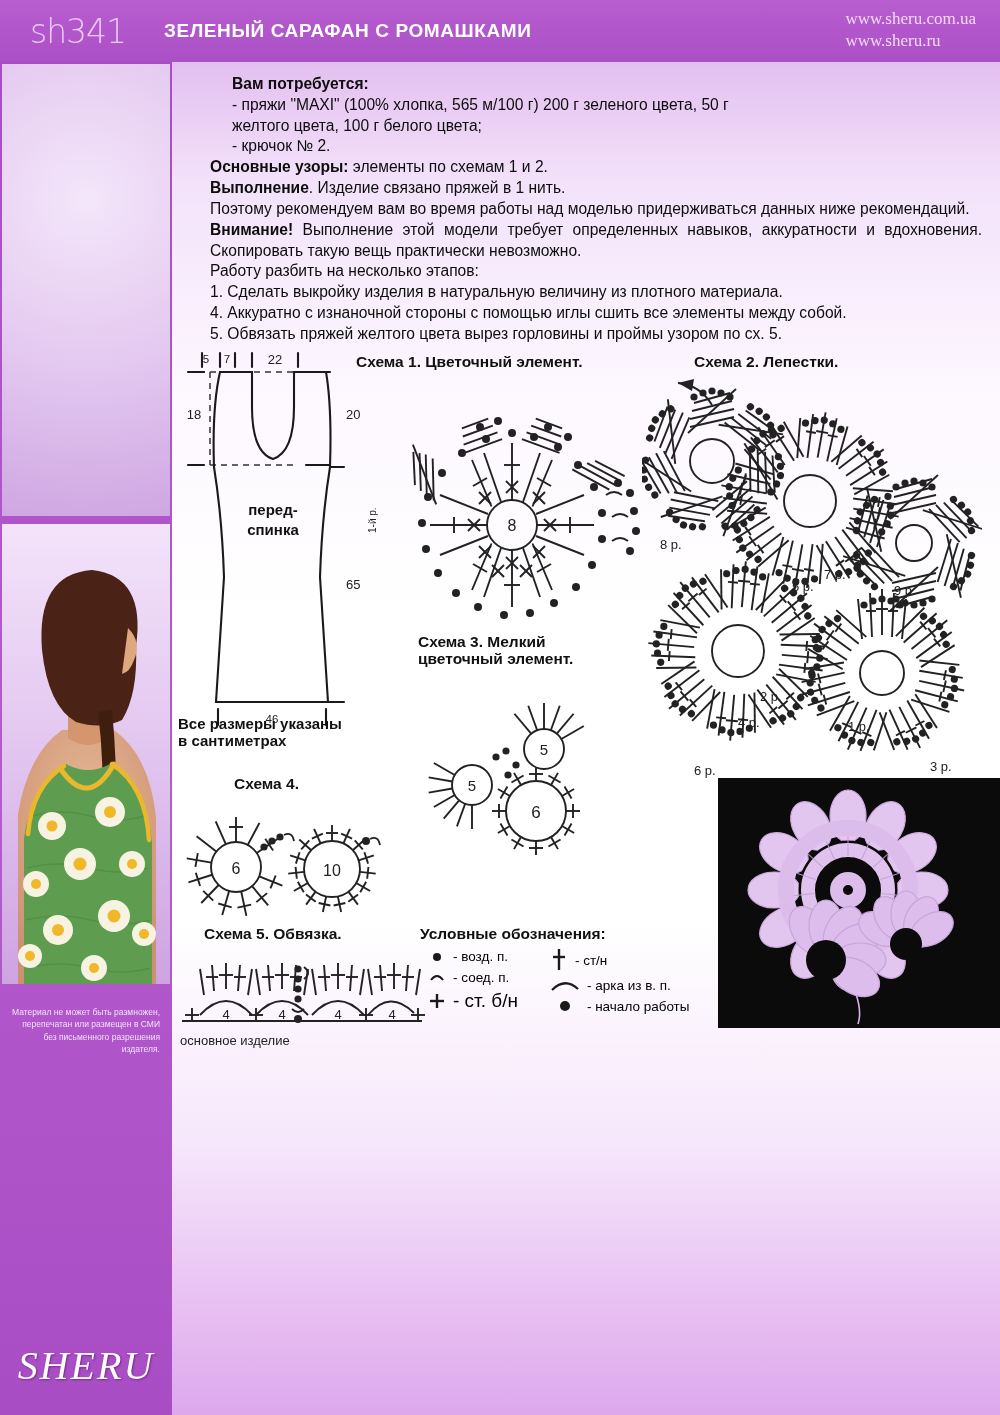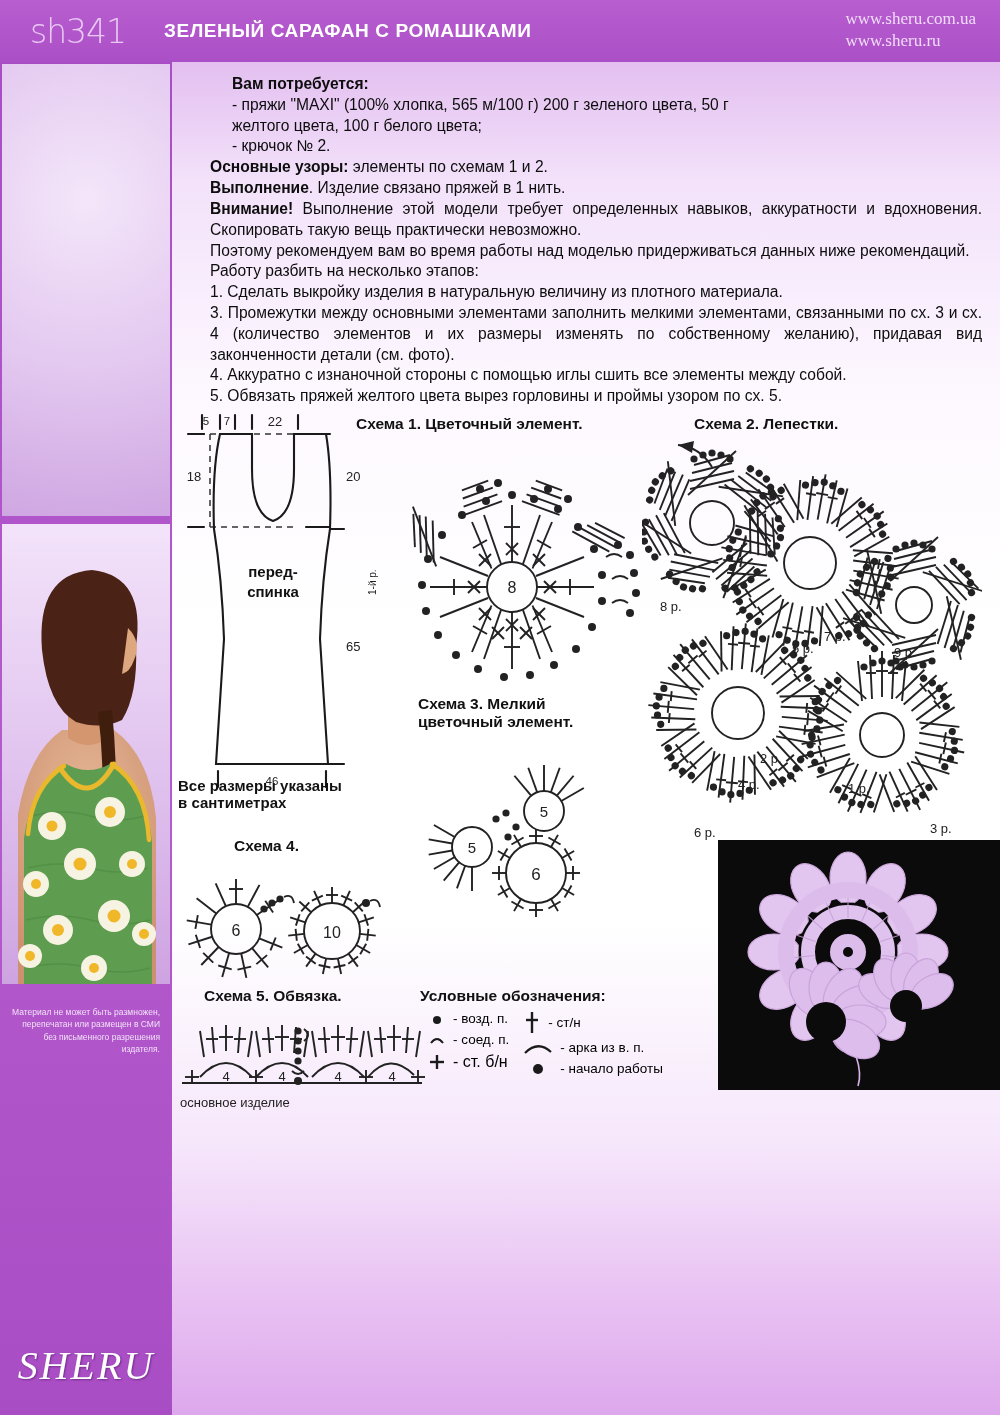--- a/index.html
+++ b/index.html
@@ -321,25 +321,24 @@
 
     <div class="maincol">
 
       <div class="textblock">
         <p class="tline ind"><b class="lbl">Вам потребуется:</b></p>
         <p class="tline ind">- пряжи "MAXI" (100% хлопка, 565 м/100 г) 200 г зеленого цвета, 50 г</p>
         <p class="tline ind">желтого цвета, 100 г белого цвета;</p>
         <p class="tline ind">- крючок № 2.</p>
         <p class="tline"><b class="lbl">Основные узоры:</b><span> элементы по схемам 1 и 2.</span></p>
         <p class="tline"><b class="lbl">Выполнение</b><span>. Изделие связано пряжей в 1 нить.</span></p>
+        <p class="tline">Поэтому рекомендуем вам во время работы над моделью придерживаться данных ниже рекомендаций.</p>
         <p class="tline just"><b class="lbl">Внимание!</b><span> Выполнение этой модели требует определенных навыков, аккуратности и вдохновения. Скопировать такую вещь практически невозможно.</span></p>
-        <p class="tline">Поэтому рекомендуем вам во время работы над моделью придерживаться данных ниже рекомендаций.</p>
         <p class="tline">Работу разбить на несколько этапов:</p>
         <p class="tline just">1. Сделать выкройку изделия в натуральную величину из плотного материала.</p>
-        <p class="tline just">3. Промежутки между основными элементами заполнить мелкими элементами, связанными по сх. 3 и сх. 4 (количество элементов и их размеры изменять по собственному желанию), придавая вид законченности детали (см. фото).</p>
         <p class="tline just">4. Аккуратно с изнаночной стороны с помощью иглы сшить все элементы между собой.</p>
         <p class="tline just">5. Обвязать пряжей желтого цвета вырез горловины и проймы узором по сх. 5.</p>
       </div>
 
       <div class="diagrams">
 
         <svg width="200" height="390" viewBox="0 0 200 390" style="position:absolute;left:8px;top:2px;">
 
           <g class="st" stroke-width="1.6">
             <line x1="22" y1="6" x2="22" y2="20"></line>
@@ -1190,41 +1189,41 @@
               <circle cx="120" cy="52" r="3.6"></circle>
             <circle cx="120" cy="72" r="4"></circle>
           </g>
           <path class="pat" stroke-width="1.8" d="M126 20 q8 6 0 12"></path>
           <path class="pat" stroke-width="1.8" d="M114 62 q6 6 12 0"></path>
         </svg>
         <div class="dsmall" style="left:8px; top:688px; font-size:13px;">основное изделие</div>
 
         <div style="position:absolute; left:248px; top:580px; width:300px;">
           <div class="dlabel" style="position:relative; left:0; top:0;">Условные обозначения:</div>
-          <div style="display:flex; gap:14px; margin-top:6px;">
+          <div style="display:flex; gap:32px; margin-top:6px;">
 
             <div style="display:flex; flex-direction:column; gap:5px; padding-left:8px;">
               <div style="display:flex; align-items:center; gap:7px;">
                 <svg width="18" height="16">
                     <circle cx="9" cy="9" r="4" fill="#1a1a1a"></circle>
                   </svg>
                 <span style="font-size:13.5px;">- возд. п.</span>
               </div>
               <div style="display:flex; align-items:center; gap:7px;">
                 <svg width="18" height="16">
                     <path d="M3 11 q6 -8 12 0" stroke="#1a1a1a" stroke-width="2" fill="none"></path>
                   </svg>
                 <span style="font-size:13.5px;">- соед. п.</span>
               </div>
               <div style="display:flex; align-items:center; gap:7px;">
                 <svg width="18" height="18">
                     <line x1="2" y1="9" x2="16" y2="9" stroke="#1a1a1a" stroke-width="2.4"></line>
                     <line x1="9" y1="2" x2="9" y2="16" stroke="#1a1a1a" stroke-width="2.4"></line>
                   </svg>
-                <span style="font-size:16px;">- ст. б/н</span>
+                <span style="font-size:19px;">- ст. б/н</span>
               </div>
             </div>
 
             <div style="display:flex; flex-direction:column; gap:5px;">
               <div style="display:flex; align-items:center; gap:7px;">
                 <svg width="18" height="24">
                     <line x1="9" y1="1" x2="9" y2="22" stroke="#1a1a1a" stroke-width="2.4"></line>
                     <line x1="3" y1="9" x2="15" y2="9" stroke="#1a1a1a" stroke-width="2.4"></line>
                   </svg>
                 <span style="font-size:13.5px;">- ст/н</span>

